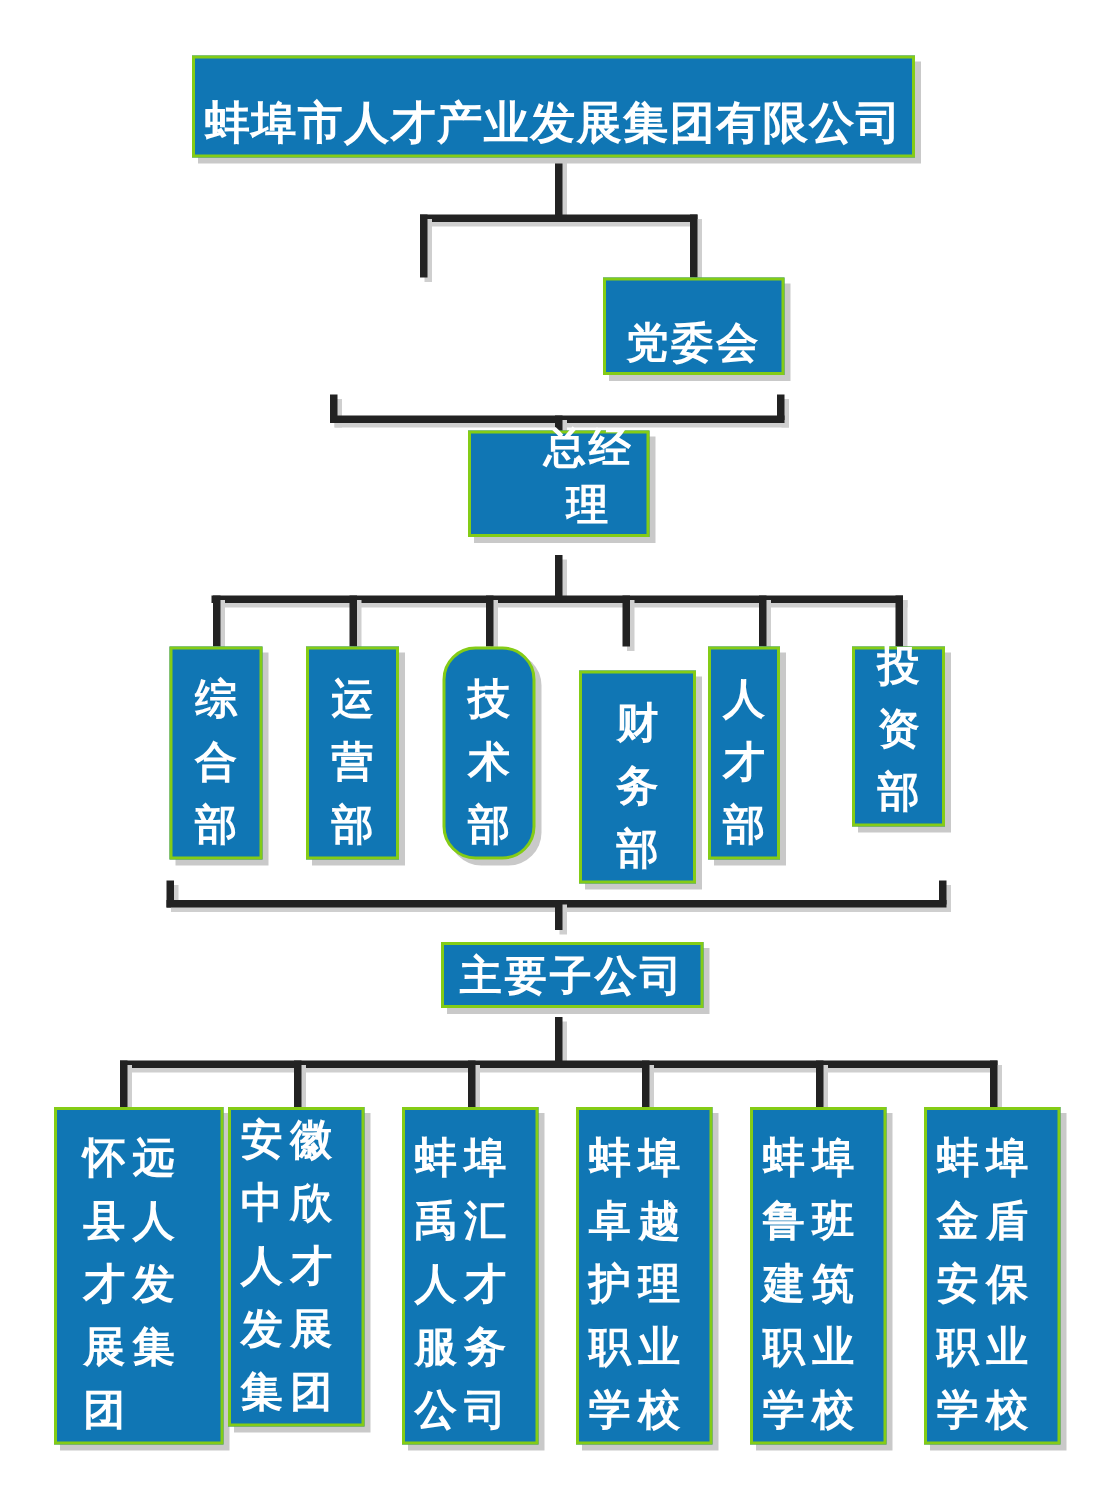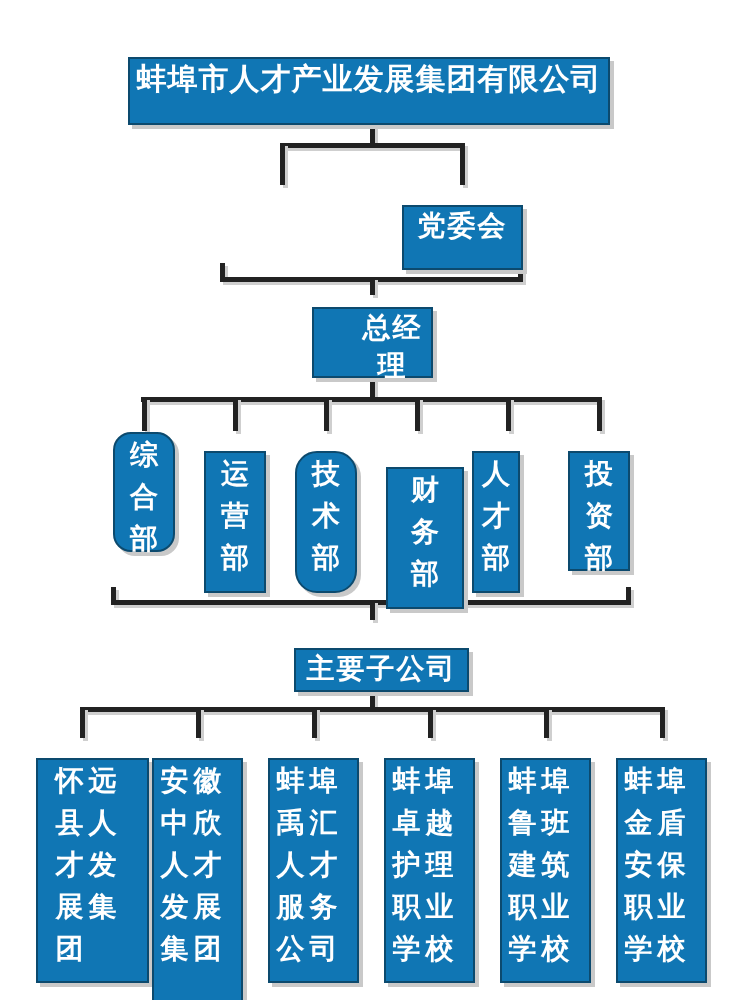--- a/index.html
+++ b/index.html
@@ -15,29 +15,28 @@
   .line {
     position: absolute;
     background: #222222;
     box-shadow: 3px 3px 0 0 #cfcfcf;
   }
   
   .box {
     position: absolute;
     box-sizing: border-box;
     background: #1076b4;
-    border: 2px solid #0c4a6e;
+    border: 2px solid #84cc16;
     box-shadow: 4px 4px 0 0 #c9c9c9;
     color: #ffffff;
     display: flex;
-    align-items: flex-start;
+    align-items: flex-end;
     justify-content: center;
     text-align: center;
     font-weight: bold;
-    margin-top: 20px;
   }
   .box .lbl { display: block; }
   .root-box  { font-size: 30px; letter-spacing: 1px; }
   .gov-box   { font-size: 28px; letter-spacing: 2px; }
   .gm-box    { font-size: 28px; letter-spacing: 2px; }
   .group-box { font-size: 28px; letter-spacing: 2px; }
   
   .dept-box { font-size: 28px; }
   .dept-box .vtext {
     width: 32px;
@@ -98,21 +97,21 @@
   </div>
 
   <div class="box gov-box" style="left:402px;top:185px;width:121px;height:65px;">
     <span class="lbl">党委会</span>
   </div>
 
   <div class="box gm-box" style="left:312px;top:287px;width:121px;height:71px;padding-left:40px;">
     <span class="lbl">总经理</span>
   </div>
 
-  <div class="box dept-box" style="left:113px;top:412px;width:62px;height:120px;border-radius:18px;">
+  <div class="box dept-box" style="left:113px;top:431px;width:62px;height:142px;">
     <span class="lbl vtext">综合部</span>
   </div>
   <div class="box dept-box" style="left:204px;top:431px;width:62px;height:142px;">
     <span class="lbl vtext">运营部</span>
   </div>
   <div class="box dept-box" style="left:295px;top:431px;width:62px;height:142px;border-radius:22px;">
     <span class="lbl vtext">技术部</span>
   </div>
   <div class="box dept-box" style="left:386px;top:447px;width:78px;height:142px;">
     <span class="lbl vtext">财务部</span>
@@ -124,21 +123,21 @@
     <span class="lbl vtext">投资部</span>
   </div>
 
   <div class="box group-box" style="left:294px;top:628px;width:175px;height:44px;">
     <span class="lbl">主要子公司</span>
   </div>
 
   <div class="box sub-box" style="left:36px;top:738px;width:113px;height:225px;">
     <span class="lbl wtext">怀远县人才发展集团</span>
   </div>
-  <div class="box sub-box" style="left:152px;top:738px;width:91px;height:257px;">
+  <div class="box sub-box" style="left:152px;top:738px;width:91px;height:213px;">
     <span class="lbl wtext">安徽中欣人才发展集团</span>
   </div>
   <div class="box sub-box" style="left:268px;top:738px;width:91px;height:225px;">
     <span class="lbl wtext">蚌埠禹汇人才服务公司</span>
   </div>
   <div class="box sub-box" style="left:384px;top:738px;width:91px;height:225px;">
     <span class="lbl wtext">蚌埠卓越护理职业学校</span>
   </div>
   <div class="box sub-box" style="left:500px;top:738px;width:91px;height:225px;">
     <span class="lbl wtext">蚌埠鲁班建筑职业学校</span>

